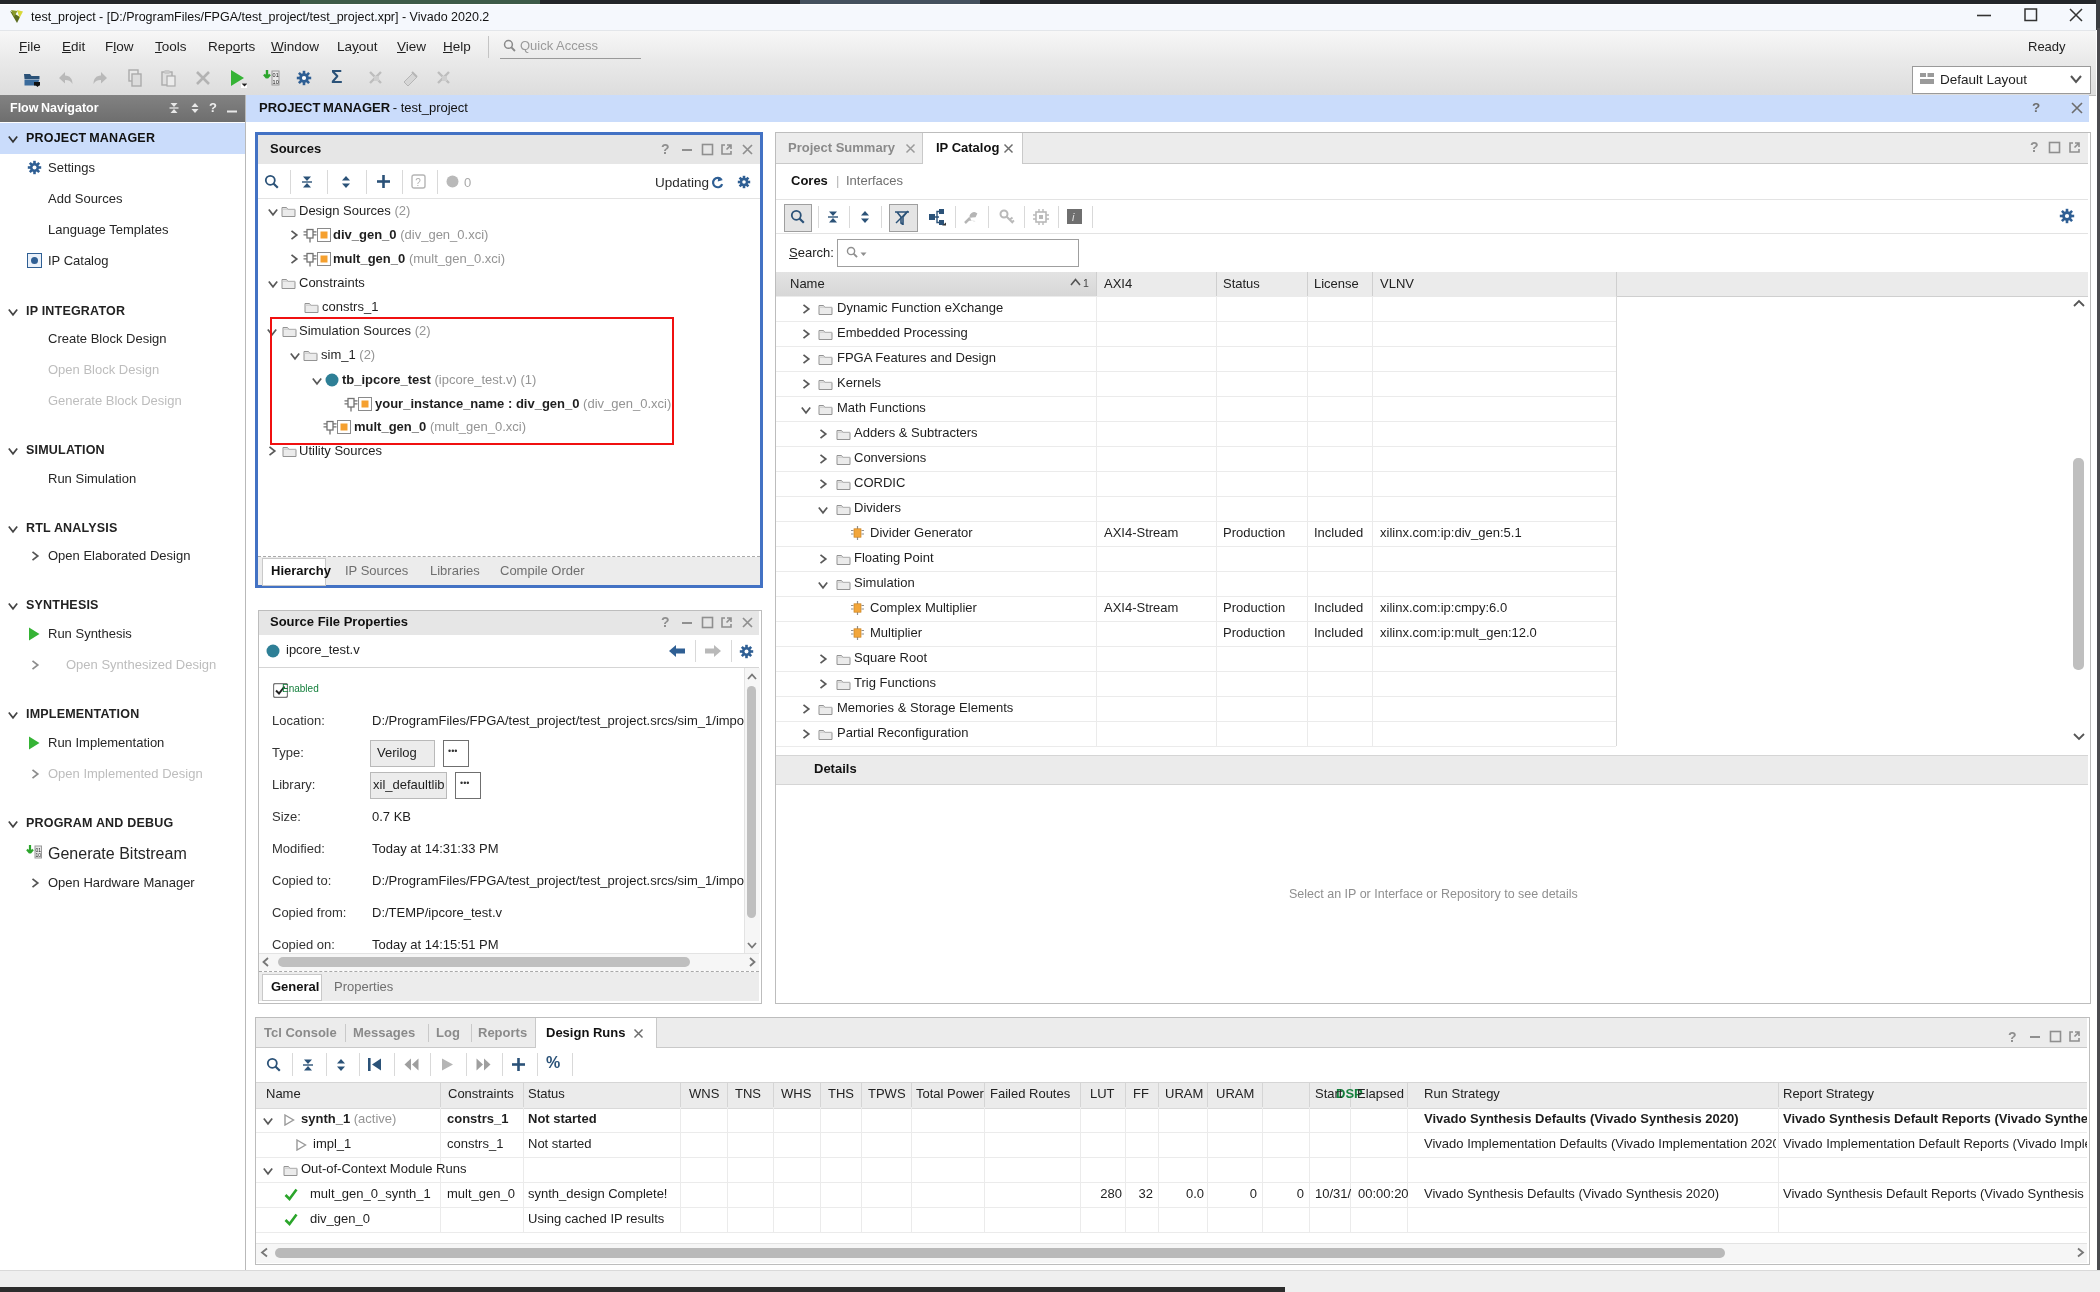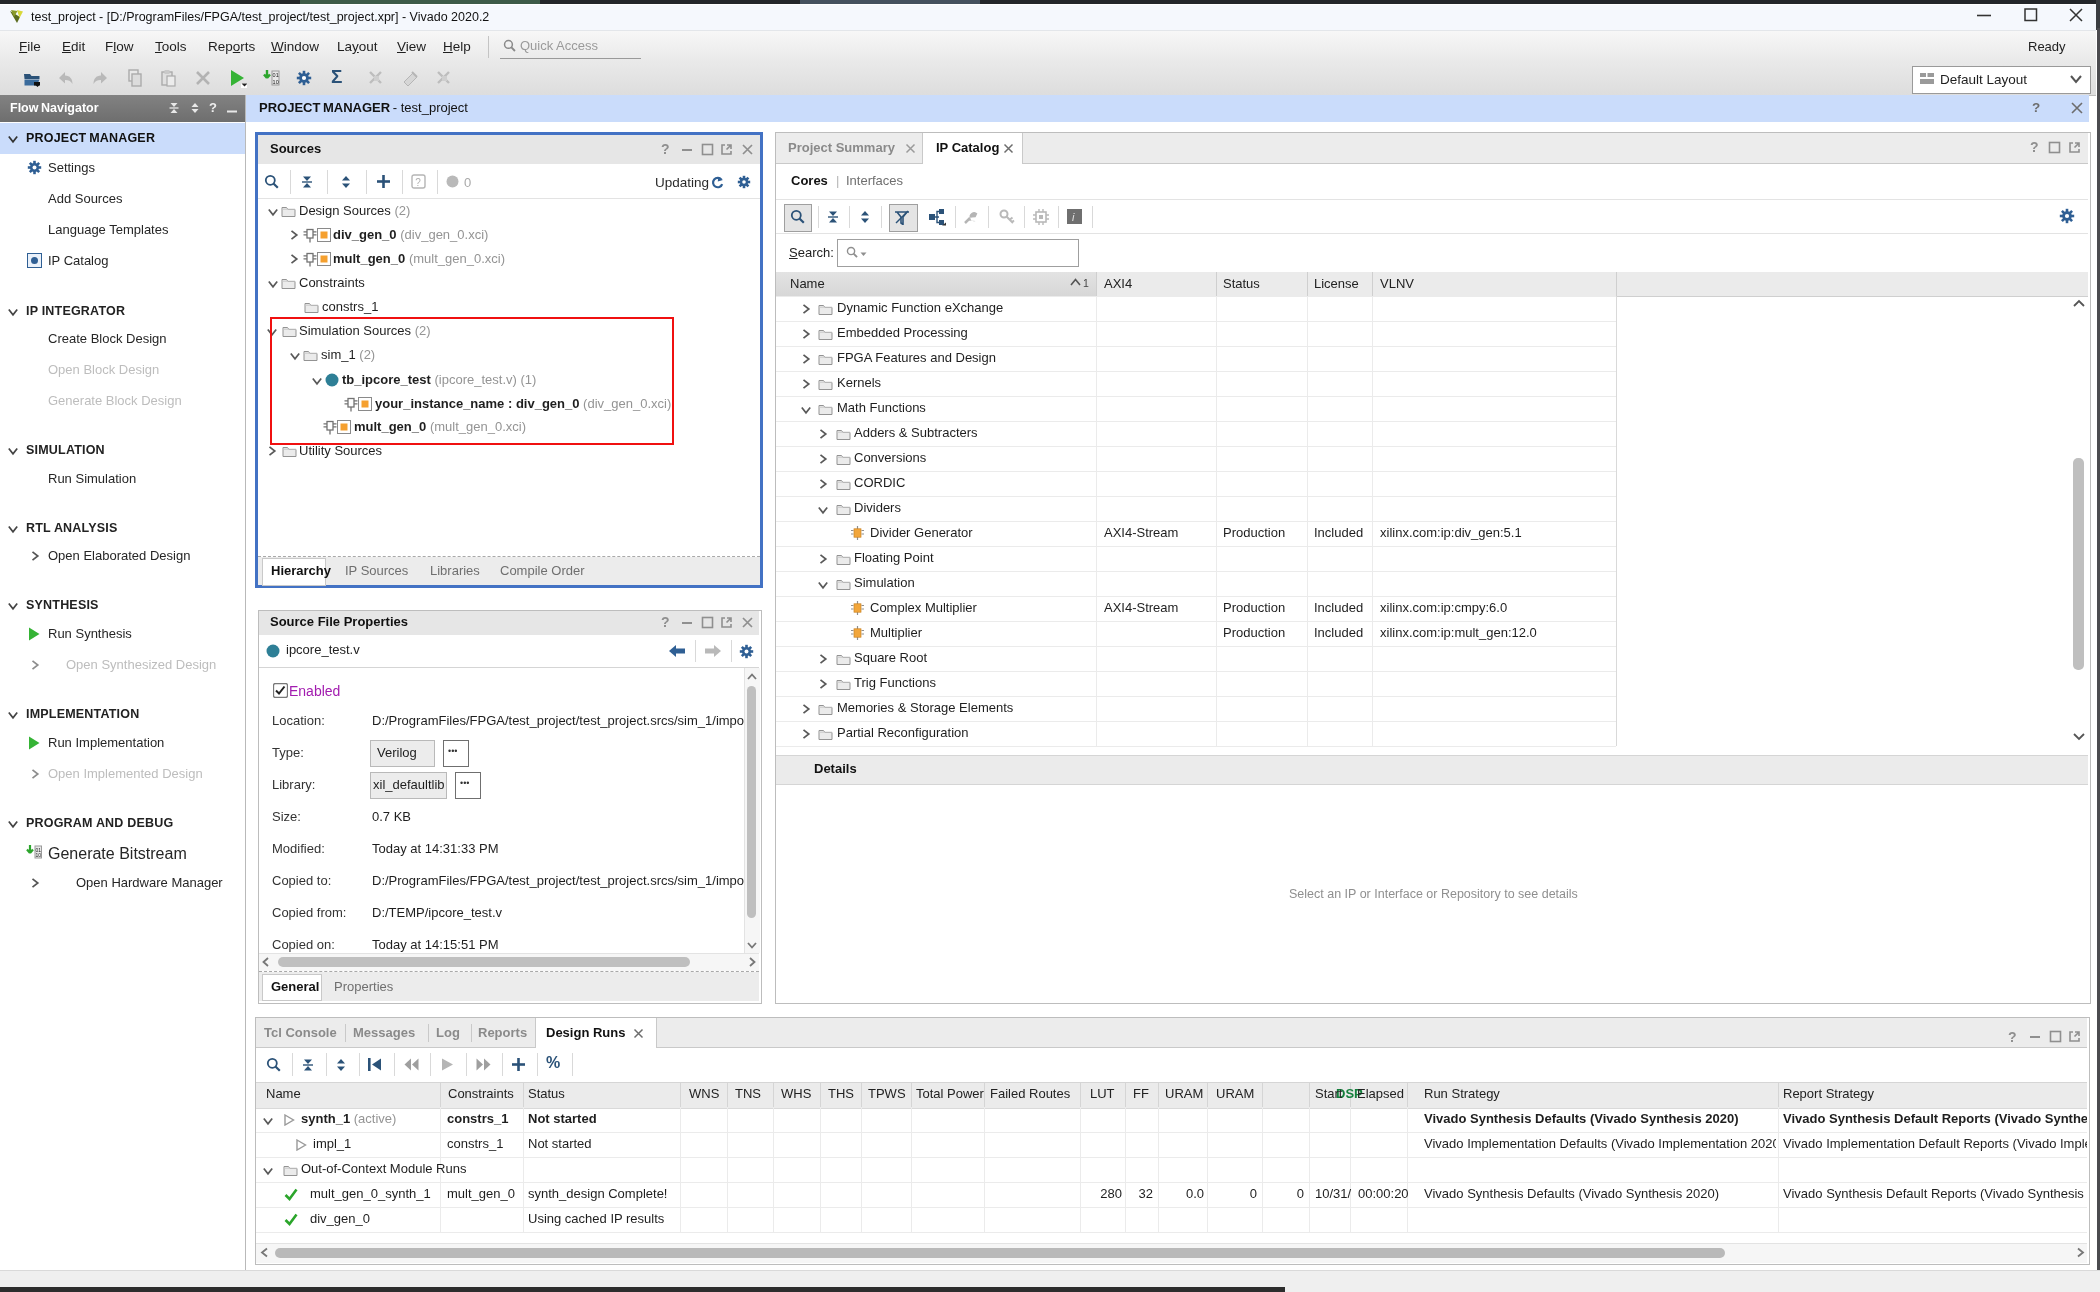--- a/index.html
+++ b/index.html
@@ -206,21 +206,21 @@
 <svg class="a" style="left:26px;top:844px" width="16" height="16" viewBox="0 0 16 16">
     <path d="M4 1 v8 M4 9 l-3-3.5 M4 9 l3-3.5" stroke="#2ca52c" stroke-width="2.2" fill="none"></path>
     <rect x="9" y="2" width="6.5" height="12" fill="#e8e8e8" stroke="#9a9a9a"></rect>
     <text x="9.6" y="7.5" font-size="5" fill="#222">01</text>
     <text x="9.6" y="13" font-size="5" fill="#222">10</text>
   </svg>
 <div class="a t" style="left:48px;top:845px;font-size:16px;color:#262626;">Generate Bitstream</div>
 <svg class="a" style="left:30px;top:878px" width="10" height="10" viewBox="0 0 10 10">
     <path d="M2.5 0.8 L7.8 5.0 L2.5 9.2" fill="none" stroke="#555" stroke-width="1.7"></path>
   </svg>
-<div class="a t" style="left:48px;top:876px;font-size:13px;color:#262626;margin-left:28px;">Open Hardware Manager</div>
+<div class="a t" style="left:48px;top:876px;font-size:13px;color:#262626;">Open Hardware Manager</div>
 <div class="a" style="left:246px;top:95px;width:1843px;height:27px;background:#cadcfb"></div>
 <div class="a t" style="left:259px;top:101px;font-size:13px;color:#111;"><b>PROJECT MANAGER</b> <span style="font-weight:normal">- test_project</span></div>
 <div class="a t" style="left:2032px;top:100px;font-size:13.5px;color:#6d6d6d;font-weight:bold;">?</div>
 <svg class="a" style="left:2071px;top:102px" width="12" height="12" viewBox="0 0 12 12">
     <path d="M1 1 L11 11 M11 1 L1 11" stroke="#6d6d6d" stroke-width="1.6"></path>
   </svg>
 <div class="a" style="left:255px;top:132px;width:508px;height:456px;background:#4372c4"></div>
 <div class="a" style="left:258px;top:135px;width:502px;height:450px;background:#fff"></div>
 <div class="a" style="left:258px;top:135px;width:502px;height:29px;background:#e6e6e6"></div>
 <div class="a t" style="left:270px;top:142px;font-size:13px;color:#111;font-weight:bold;">Sources</div>
@@ -429,21 +429,21 @@
     <line x1="7.5" y1="7.5" x2="7.5" y2="0.8" stroke="#2f5f94" stroke-width="2.6"></line>
     <line x1="7.5" y1="7.5" x2="12.2" y2="2.8" stroke="#2f5f94" stroke-width="2.6"></line>
     <circle cx="7.5" cy="7.5" r="4.5" fill="#2f5f94"></circle>
     <circle cx="7.5" cy="7.5" r="1.9500000000000002" fill="#fff"></circle>
   </svg>
 <div class="a" style="left:259px;top:667px;width:500px;height:1px;background:#d5d5d5"></div>
 <svg class="a" style="left:273px;top:683px" width="15" height="15" viewBox="0 0 15 15">
     <rect x="0.5" y="0.5" width="14" height="14" rx="2" fill="#fff" stroke="#787878" stroke-width="1.3"></rect>
     <path d="M3 7.5 L6 10.5 L11.5 3.5" fill="none" stroke="#222" stroke-width="2"></path>
   </svg>
-<div class="a t" style="left:289px;top:683px;font-size:14px;color:#a21caf;">Enabled</div>
+<div class="a t" style="left:282px;top:683px;font-size:10px;color:#15803d;">Enabled</div>
 <div class="a t" style="left:272px;top:714px;font-size:13px;color:#333;">Location:</div>
 <div class="a t" style="left:372px;top:714px;font-size:13px;color:#1e1e1e;max-width:372px;overflow:hidden">D:/ProgramFiles/FPGA/test_project/test_project.srcs/sim_1/imports/TE</div>
 <div class="a t" style="left:272px;top:746px;font-size:13px;color:#333;">Type:</div>
 <div class="a t" style="left:272px;top:778px;font-size:13px;color:#333;">Library:</div>
 <div class="a t" style="left:272px;top:810px;font-size:13px;color:#333;">Size:</div>
 <div class="a t" style="left:372px;top:810px;font-size:13px;color:#1e1e1e;max-width:372px;overflow:hidden">0.7 KB</div>
 <div class="a t" style="left:272px;top:842px;font-size:13px;color:#333;">Modified:</div>
 <div class="a t" style="left:372px;top:842px;font-size:13px;color:#1e1e1e;max-width:372px;overflow:hidden">Today at 14:31:33 PM</div>
 <div class="a t" style="left:272px;top:874px;font-size:13px;color:#333;">Copied to:</div>
 <div class="a t" style="left:372px;top:874px;font-size:13px;color:#1e1e1e;max-width:372px;overflow:hidden">D:/ProgramFiles/FPGA/test_project/test_project.srcs/sim_1/imports/TE</div>

